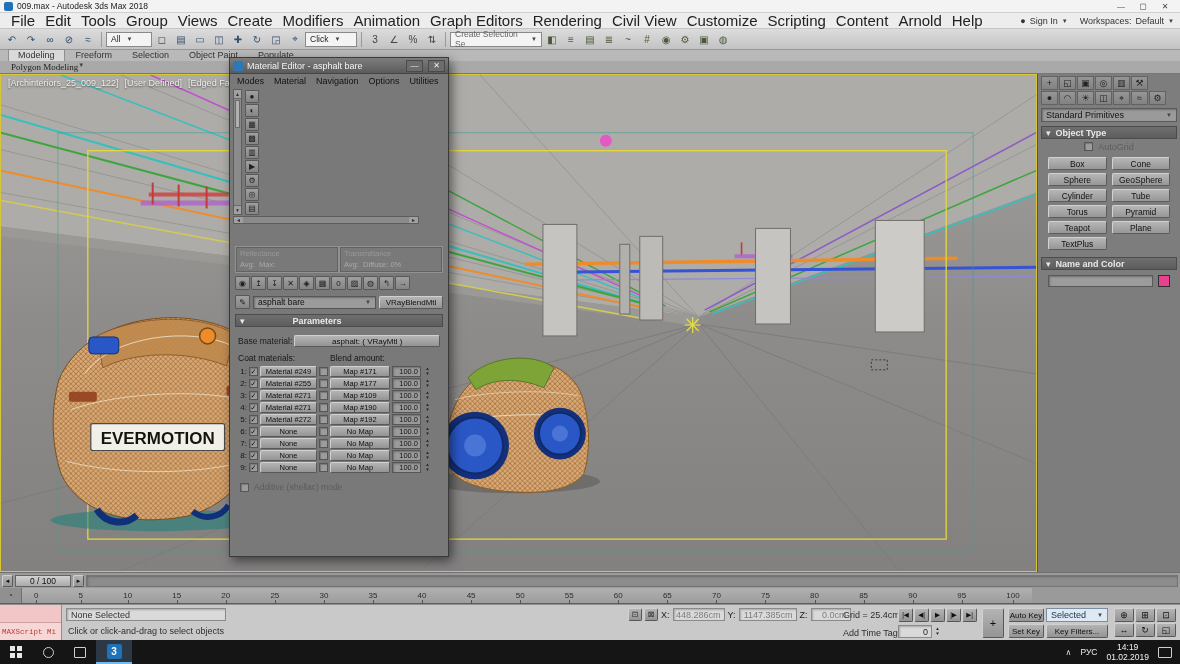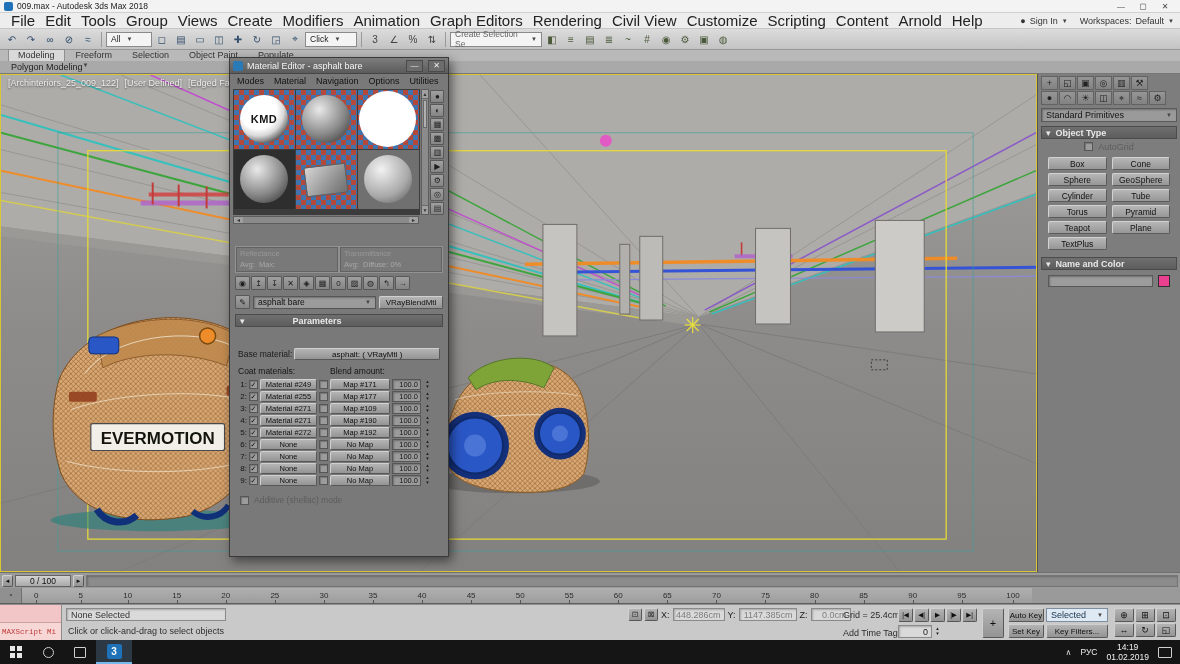--- a/index.html
+++ b/index.html
@@ -22,21 +22,21 @@
 
 .toolbar{left:0;top:29px;width:1180px;height:21px;background:linear-gradient(#dcdcdc,#c3c3c3);display:flex;align-items:center;gap:1px;padding:0 3px;border-bottom:1px solid #989898;}
 .ticon{width:18px;height:17px;font-size:10px;color:#35506e;display:flex;align-items:center;justify-content:center;border:1px solid transparent;border-radius:2px;}
 .tsep{width:1px;height:15px;background:#9a9a9a;margin:0 3px;}
 .tdrop{height:15px;background:#f4f4f4;border:1px solid #8a8a8a;display:flex;align-items:center;gap:6px;padding:0 4px;font-size:8.5px;color:#222;}
 
 .ribbon{left:0;top:50px;width:1180px;height:11px;background:#b9b9b9;display:flex;align-items:flex-end;gap:2px;padding:0 8px;}
 .rtab{padding:0 9px 1px;font-size:9px;color:#333;}
 .rtab.active{background:#d9d9d9;border:1px solid #8f8f8f;border-bottom:none;}
 .subtab{left:0;top:61px;width:1180px;height:13px;background:#a9a9a9;border-bottom:1px solid #787878;display:flex;align-items:center;padding:0 5px;}
-.subtab-btn{display:flex;padding:0 6px;font-size:9px;color:#1e1e1e;}
+.subtab-btn{display:flex;padding:0 6px;font-size:9px;color:#1e1e1e;font-family:Liberation Serif, serif;}
 
 .viewport{left:0;top:74px;width:1037px;height:498px;background:#828282;border:1px solid #d8c636;}
 .vp-svg{display:block;width:100%;height:100%;}
 .vp-label{position:absolute;left:7px;top:3px;display:flex;gap:6px;color:#ececec;font-size:9px;text-shadow:0 1px 2px rgba(0,0,0,.55);}
 
 .cmd{right:0;top:74px;width:143px;height:498px;background:#7d7d7d;border-left:1px solid #545454;padding:2px 3px;}
 .cp-tabs{display:flex;gap:1px;margin-bottom:1px;}
 .cp-tab{width:17px;height:14px;background:linear-gradient(#969696,#828282);border:1px solid #626262;font-size:9px;color:#222;display:flex;align-items:center;justify-content:center;}
 .cp-drop{height:14px;background:#9a9a9a;border:1px solid #5a5a5a;box-shadow:inset 1px 1px 2px #6e6e6e;display:flex;align-items:center;gap:4px;padding:0 4px;margin:3px 0;font-size:9px;color:#141414;}
 .cp-drop .lbl{flex:1;}
@@ -79,21 +79,21 @@
 .rgroup{flex:1;border:1px solid #929292;box-shadow:inset 0 0 0 1px #626262;padding:2px 4px;font-size:7.5px;color:#a9a9a9;line-height:1.4;}
 .rgroup .gt{color:#989898;}
 .htools{display:flex;gap:1px;margin:2px 2px;}
 .hicon{width:15px;height:14px;}
 .name-row{display:flex;align-items:center;gap:3px;margin:5px 2px;}
 .mat-name{flex:1;height:13px;background:#9b9b9b;border:1px solid #565656;box-shadow:inset 1px 1px 2px #6f6f6f;display:flex;align-items:center;padding:0 4px;font-size:8.5px;color:#101010;}
 .mat-name .caret{margin-left:auto;}
 .btn{background:linear-gradient(#b4b4b4,#949494);border:1px solid;border-color:#d0d0d0 #585858 #585858 #d0d0d0;border-radius:2px;color:#0f0f0f;display:flex;align-items:center;justify-content:center;}
 .mat-type{width:64px;height:13px;font-size:8px;}
 .params-bar{margin:3px 2px 0;}
-.base-row{display:flex;align-items:center;gap:2px;margin:21px 5px 2px;font-size:8.5px;}
+.base-row{display:flex;align-items:center;gap:2px;margin:8px 5px 2px;font-size:8.5px;}
 .base-btn{flex:1;height:12px;font-size:8px;}
 .coat-head{display:flex;margin:6px 5px 3px;font-size:8.5px;color:#161616;}
 .coat-head .c1{width:92px;}
 .coat-rows{display:flex;flex-direction:column;gap:1px;margin:0 4px;}
 .crow{display:flex;align-items:center;gap:2px;height:11px;}
 .crow .n{width:10px;text-align:right;font-size:8px;color:#161616;}
 .cchk{width:9px;height:9px;background:#9c9c9c;border:1px solid #565656;box-shadow:inset 1px 1px 1px #787878;display:flex;align-items:center;justify-content:center;font-size:7px;color:#0c0c0c;}
 .mbtn{width:57px;height:11px;font-size:7.5px;}
 .mapbtn{width:60px;height:11px;font-size:7.5px;text-align:center;}
 .amt{width:29px;height:11px;background:#9b9b9b;border:1px solid #565656;box-shadow:inset 1px 1px 2px #6f6f6f;display:flex;align-items:center;justify-content:flex-end;padding:0 2px;font-size:7.5px;color:#101010;}
@@ -462,40 +462,20 @@
     <div class="me-menus">
 
     <span>Modes</span>
         <span>Material</span>
         <span>Navigation</span>
         <span>Options</span>
         <span>Utilities</span>
       </div>
     <div class="me-body">
       <div class="slots-row">
-        <div class="slots">
-          <div class="slot">
-            <div class="ball kmd">KMD</div>
-          </div>
-          <div class="slot">
-            <div class="ball gray"></div>
-          </div>
-          <div class="slot">
-            <div class="ball full"></div>
-          </div>
-          <div class="slot dark">
-            <div class="ball gray"></div>
-          </div>
-          <div class="slot">
-            <div class="stone"></div>
-          </div>
-          <div class="slot plain">
-            <div class="ball lite"></div>
-          </div>
-        </div>
         <div class="vscroll">
           <span class="vs-arrow">▲</span>
           <span class="vs-thumb"></span>
           <span class="vs-arrow">▼</span>
         </div>
         <div class="vicons">
 
         <span class="vicon">●</span>
             <span class="vicon">◐</span>
             <span class="vicon">▦</span>

